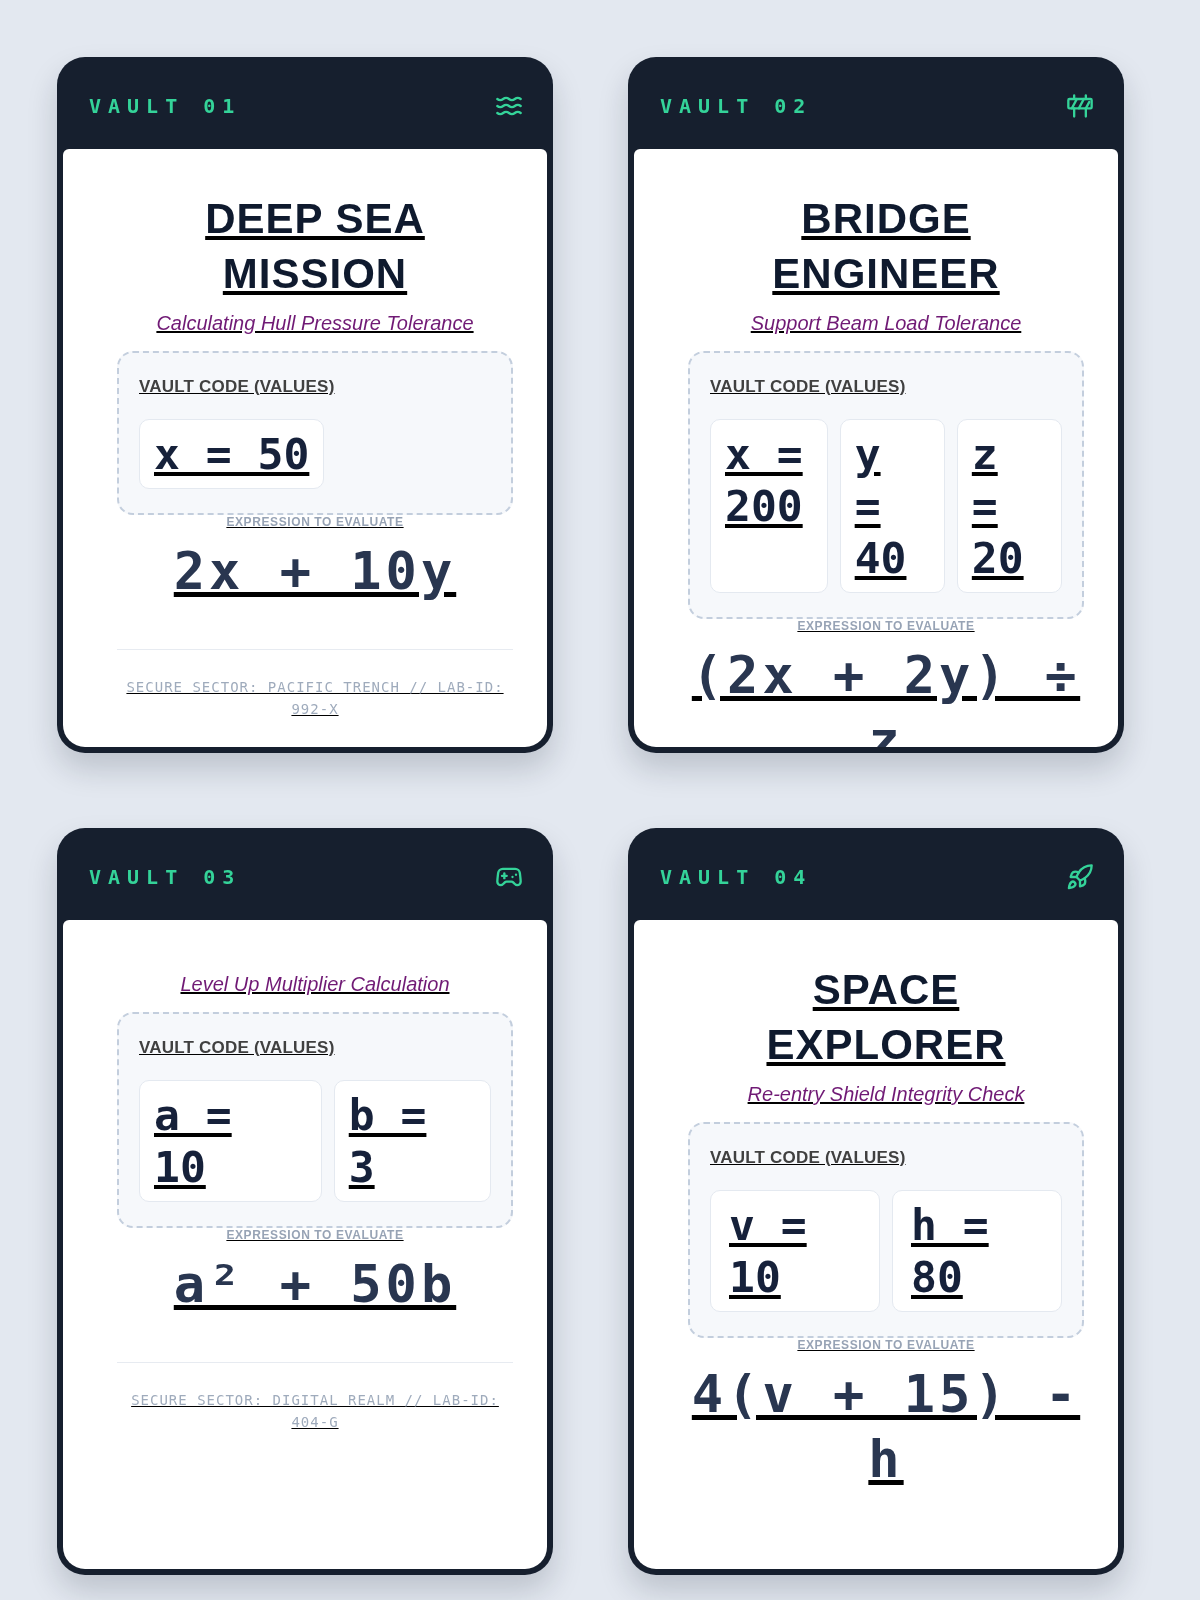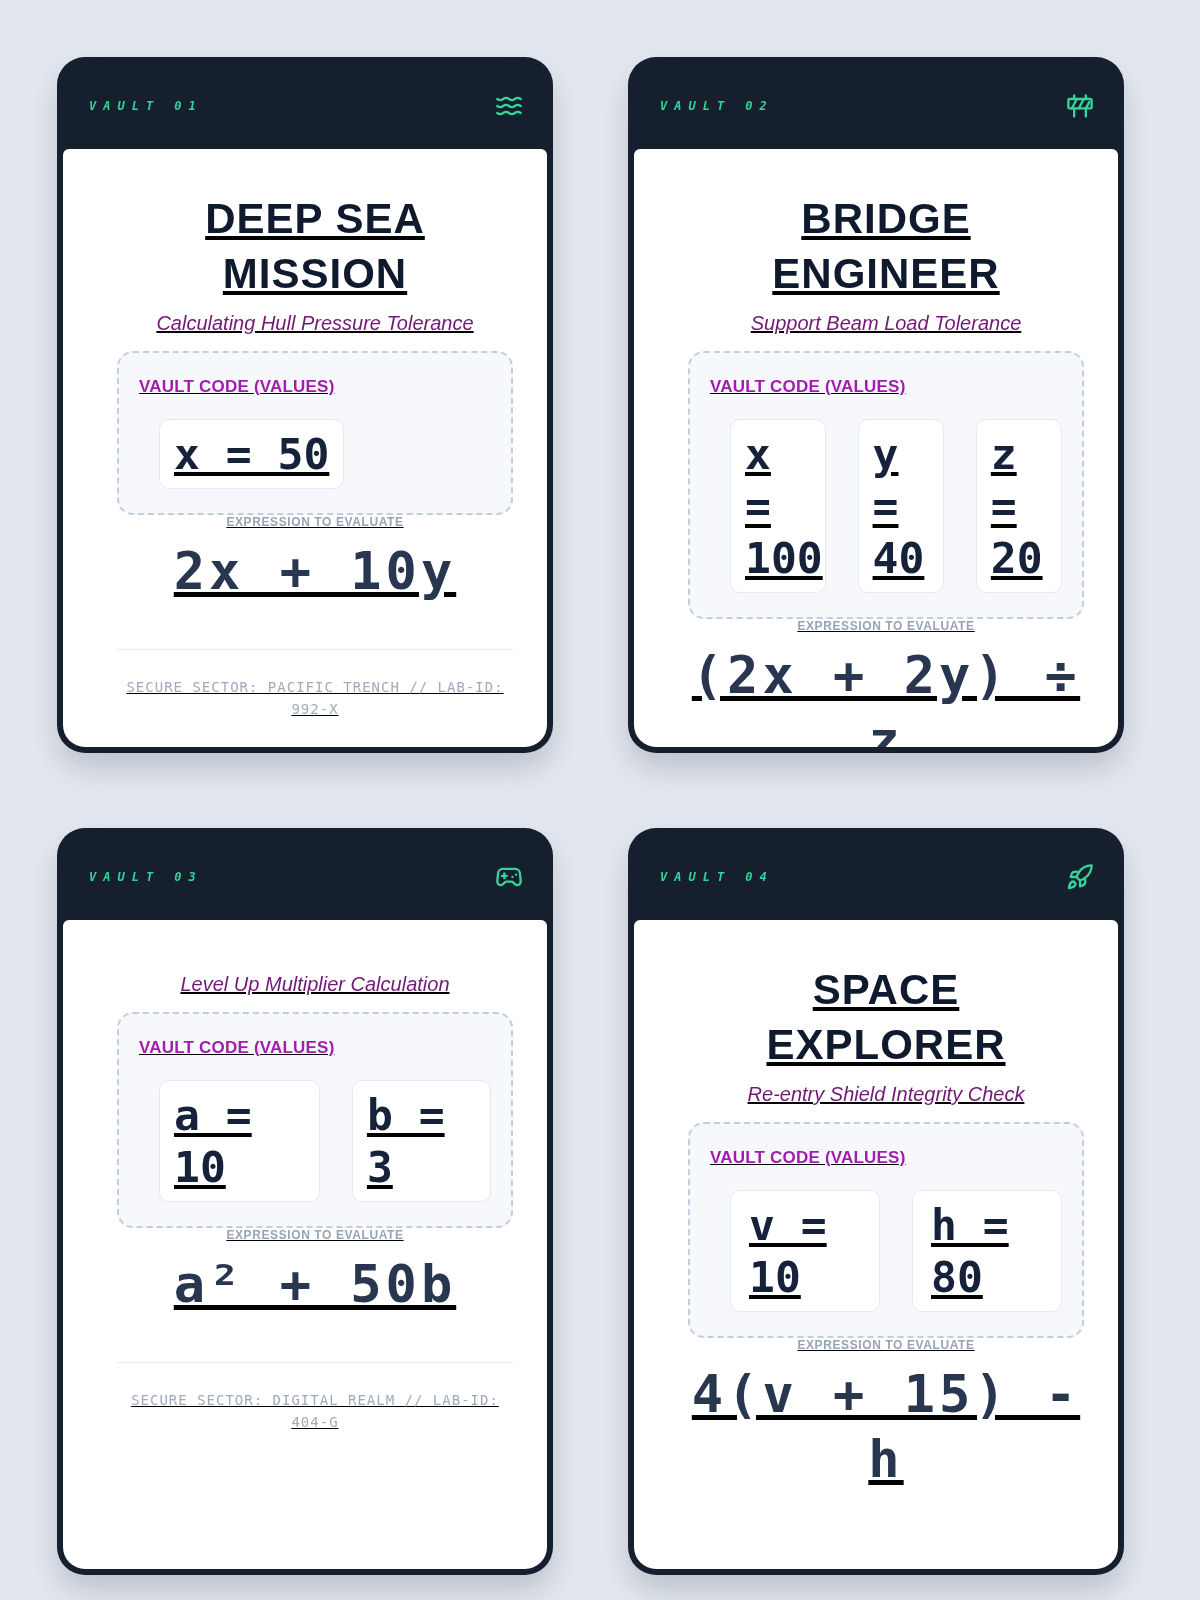--- a/index.html
+++ b/index.html
@@ -34,23 +34,22 @@
     flex:0 0 86px;
     display:flex;
     align-items:center;
     justify-content:space-between;
     padding:0 24px 0 26px;
     color:#34d399;
   }
   .vault-label{
     font-family:"DejaVu Sans Mono", monospace;
     font-weight:700;
-    font-size:12px;
+    font-size:20px;
     letter-spacing:7px;
-    font-style:italic;
   }
   .vault-icon svg{display:block;width:28px;height:28px;}
   .card-body{
     flex:1 1 auto;
     background:#ffffff;
     border-radius:6px 6px 22px 22px;
     overflow:hidden;
     box-sizing:border-box;
     padding:42px 34px 0 54px;
     text-align:center;
@@ -77,41 +76,40 @@
     box-sizing:border-box;
     background:#f6f8fb;
     border:2px dashed #c3cedd;
     border-radius:16px;
     padding:24px 20px;
     text-align:left;
   }
   .values-label{
     font-size:17px;
     font-weight:700;
-    color:#a21caf;
+    color:#404040;
     letter-spacing:0.2px;
   }
   .values-row{
     display:flex;
     gap:12px;
     margin-top:22px;
   }
   .value-box{
     box-sizing:border-box;
     min-width:0;
     background:#ffffff;
     border:1px solid #e4e9f0;
     border-radius:10px;
     padding:8px 14px;
     font-family:"DejaVu Sans Mono", monospace;
     font-weight:700;
     font-size:43px;
     line-height:52px;
     color:#16213a;
-    margin-left:20px;
   }
   .wide-pad .value-box{padding:8px 18px;}
   .expr-label{
     font-size:12px;
     font-weight:700;
     color:#97a3b5;
     letter-spacing:0.6px;
   }
   .expr{
     margin-top:10px;
@@ -183,21 +181,21 @@
             <path d="m17 14 3-5.5"></path>
         </svg>
       </span>
     </div>
     <div class="card-body">
       <div class="card-title">BRIDGE ENGINEER</div>
       <div class="card-sub">Support Beam Load Tolerance</div>
       <div class="values-panel">
         <div class="values-label">VAULT CODE (VALUES)</div>
         <div class="values-row">
-          <div class="value-box">x = 100</div>
+          <div class="value-box">x = 200</div>
           <div class="value-box">y = 40</div>
           <div class="value-box">z = 20</div>
         </div>
       </div>
       <div class="expr-label">EXPRESSION TO EVALUATE</div>
       <div class="expr">(2x + 2y) ÷ z</div>
     </div>
   </div>
 
   <div class="card row2">

